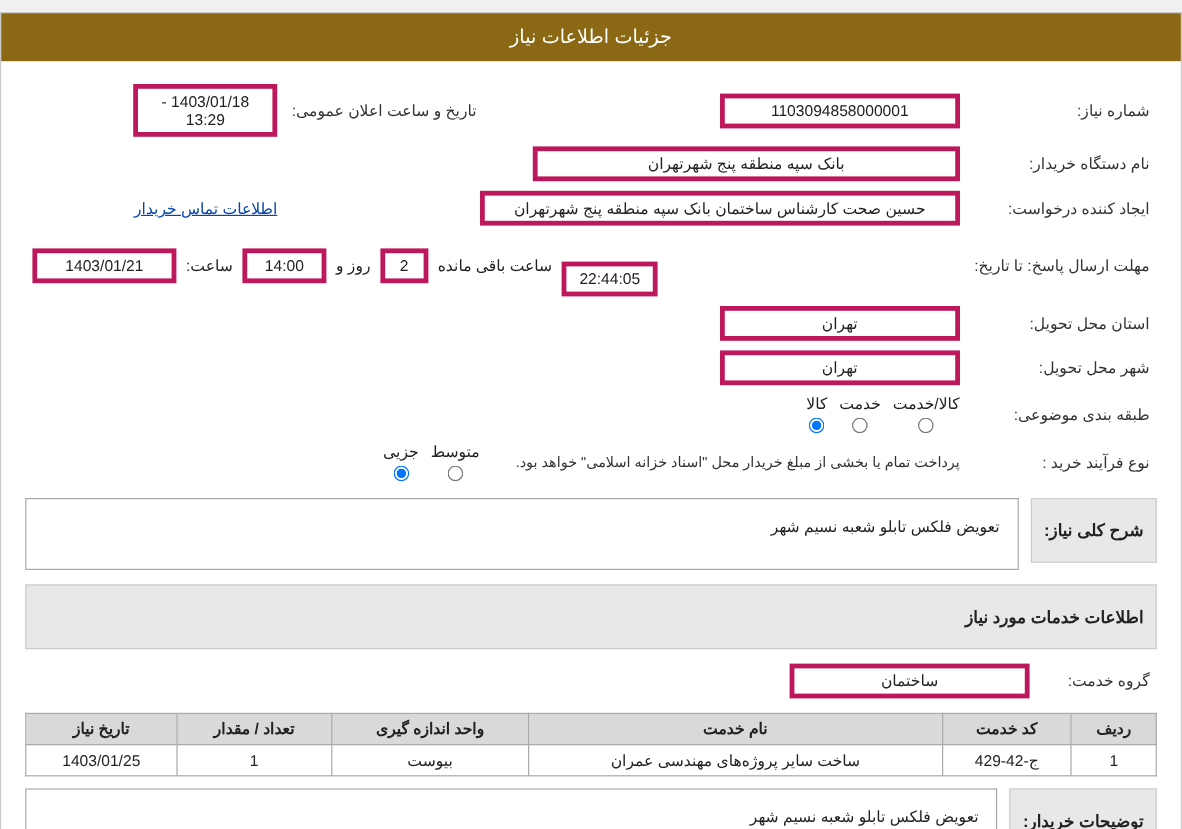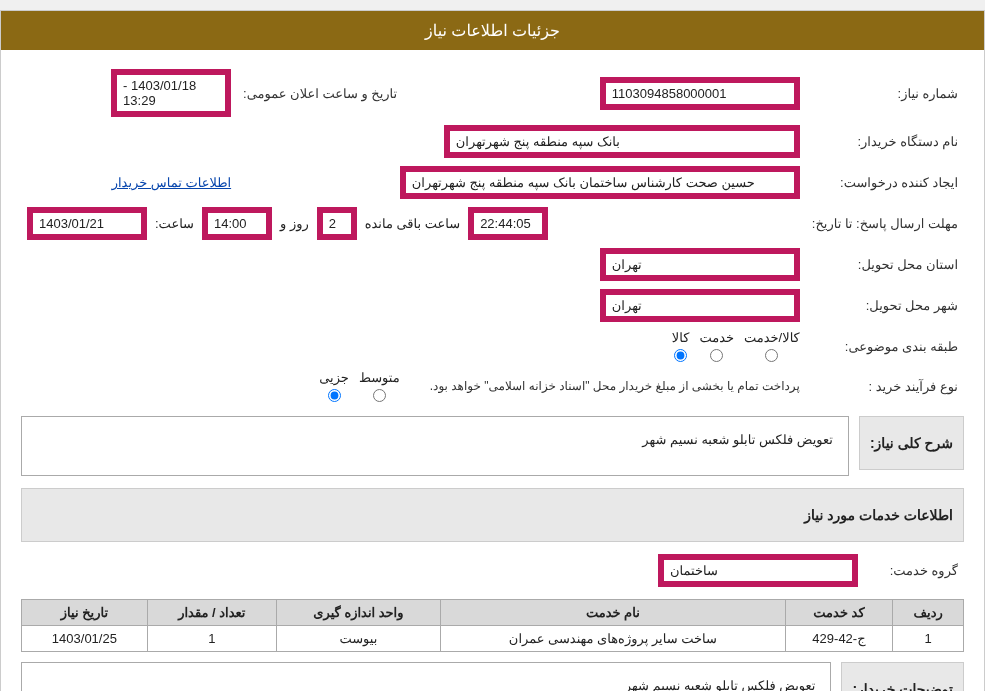--- a/index.html
+++ b/index.html
@@ -47,26 +47,26 @@
       text-align: right;
       white-space: nowrap;
       color: #333;
       font-weight: normal;
       width: 130px;
     }
     .value-cell {
       text-align: right;
     }
     .input-box {
-      border: 6px solid #be185d;
+      border: 4px solid #be185d;
       background: #fff;
       padding: 3px 6px;
       display: inline-block;
       min-height: 22px;
-      text-align: left;
+      text-align: center;
     }
     .input-wide { width: 356px; }
     .input-medium { width: 200px; }
     .input-small { width: 120px; }
     .input-xsmall { width: 80px; }
     .link-blue { color: #0645ad; text-decoration: underline; cursor: pointer; }
     .inline-group { display: flex; align-items: center; gap: 6px; flex-direction: row-reverse; }
     .radio-group { display: flex; align-items: center; gap: 10px; direction: rtl; }
     .radio-item { display: flex; align-items: center; gap: 4px; flex-direction: column; }
     .description-box {
@@ -156,21 +156,21 @@
           </td>
           <td>
             <span class="link-blue">اطلاعات تماس خریدار</span>
           </td>
         </tr>
 
         <tr>
           <td class="label-cell">مهلت ارسال پاسخ: تا تاریخ:</td>
           <td class="value-cell" colspan="3">
             <div class="inline-group" style="flex-direction:row; justify-content:flex-end; gap:8px; align-items:center;">
-              <div class="input-box input-xsmall" style="direction:ltr;">22:44:05</div>
+              <div class="input-box input-xsmall" style="direction:ltr;margin-top:22px;">22:44:05</div>
               <span>ساعت باقی مانده</span>
               <div class="input-box" style="width:40px;">2</div>
               <span>روز و</span>
               <div class="input-box" style="width:70px;">14:00</div>
               <span>ساعت:</span>
               <div class="input-box input-small">1403/01/21</div>
             </div>
           </td>
         </tr>
 

